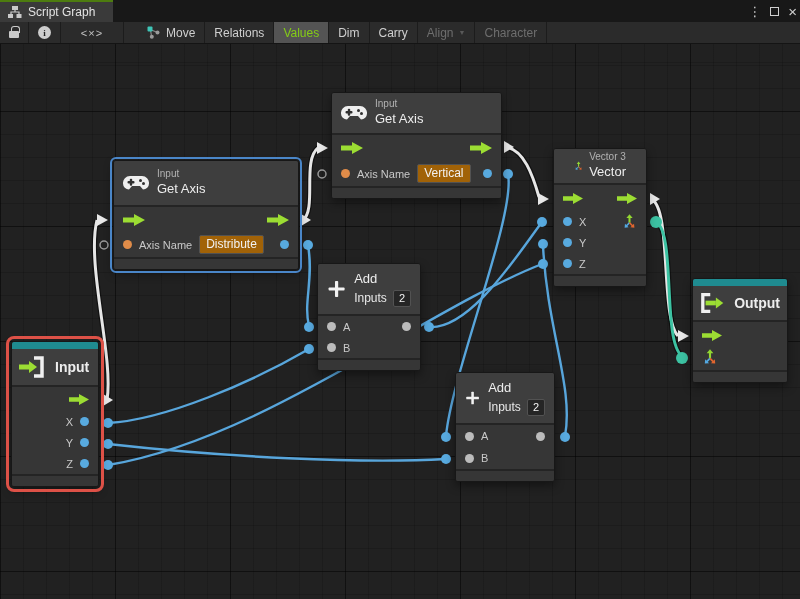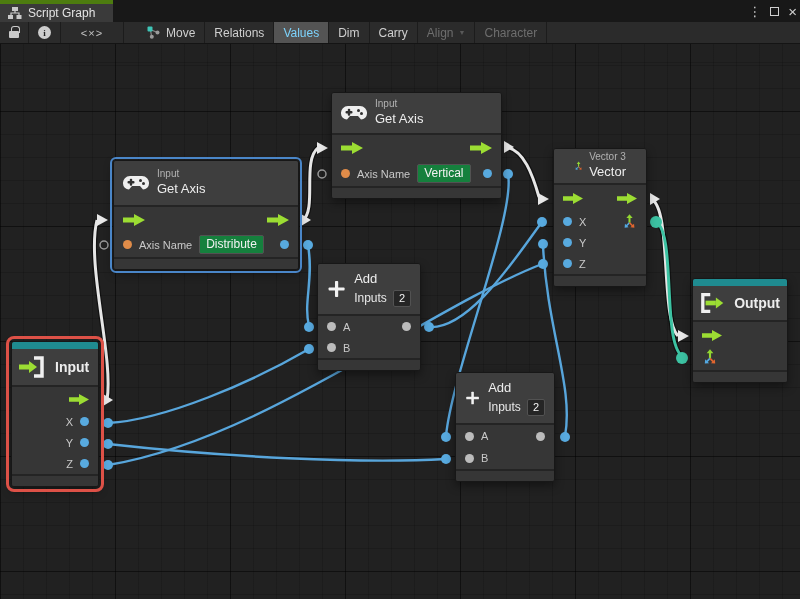--- a/index.html
+++ b/index.html
@@ -3,32 +3,32 @@
 <meta charset="utf-8">
 <style>
   * { margin:0; padding:0; box-sizing:border-box; }
   html,body { width:800px; height:599px; overflow:hidden; background:#111;
     font-family:"Liberation Sans", sans-serif; }
   .stage { position:absolute; inset:0; width:800px; height:599px; }
 
   
   .tabbar { position:absolute; left:0; top:0; width:800px; height:22px; background:#181818; }
   .tab { position:absolute; left:0; top:0; width:113px; height:22px; background:#3a3a3a;
-    border-top:4px solid #4d7c0f; display:flex; align-items:center; gap:6px; padding:0 8px;
+    border-top:2px solid #4d7c0f; display:flex; align-items:center; gap:6px; padding:0 8px;
     color:#e3e3e3; font-size:12px; }
   .winctrls { position:absolute; right:3px; top:0; height:22px; display:flex; align-items:center; gap:9px; }
   .winctrls .wi { color:#cfcfcf; font-size:13px; line-height:1; cursor:default; }
   .maxbox { width:9px; height:9px; border:1.5px solid #cfcfcf; }
 
   
   .toolbar { position:absolute; left:0; top:22px; width:800px; height:22px; background:#2b2b2b;
     border-bottom:1px solid #141414; display:flex; align-items:stretch; color:#cfcfcf; font-size:12px; }
   .titem { display:flex; align-items:center; padding:0 9px; white-space:nowrap; }
   .sep { width:1px; background:#1c1c1c; }
-  .titem.active { background:#545454; color:#7dd3fc; }
+  .titem.active { background:#545454; color:#84cc16; }
   .titem.dim { color:#6e6e6e; }
   .dd { font-size:7px; margin-left:5px; color:#8a8a8a; }
   .titem.dim .dd { color:#595959; }
   .lockicn { position:relative; width:10px; height:7px; background:#c9c9c9; border-radius:1px; margin-top:4px; }
   .lockicn:before { content:""; position:absolute; left:1.5px; top:-5px; width:7px; height:6px;
     border:1.5px solid #c9c9c9; border-bottom:none; border-radius:3px 3px 0 0; }
   .infoicn { width:13px; height:13px; border-radius:50%; background:#cdcdcd; color:#222;
     font-size:9px; font-weight:bold; display:flex; align-items:center; justify-content:center;
     font-family:"Liberation Serif", serif; }
   .codeicn { font-size:11px; color:#c5c5c5; letter-spacing:1px; }
@@ -53,21 +53,21 @@
   .hdr { background:#3e3e3e; border-bottom:2px solid #242424; border-radius:2px 2px 0 0;
     display:flex; align-items:center; gap:8px; padding:0 9px; }
   .col { display:flex; flex-direction:column; justify-content:center; }
   .sub { font-size:10px; color:#b2b2b2; line-height:1.25; }
   .ttl { font-size:13px; color:#ededed; line-height:1.3; }
   .ttl.big { font-size:14px;font-weight:bold; }
   .row { display:flex; align-items:center; gap:7px; padding:0 9px; font-size:11px; color:#c9c9c9; }
   .ftr { border-top:2px solid #242424; height:12px; background:#363636; border-radius:0 0 2px 2px; }
   .dot { width:9px; height:9px; border-radius:50%; flex:0 0 auto; }
   .dot.blue{ background:#58aadf; } .dot.orange{ background:#e08c49; } .dot.gray{ background:#bcbcbc; }
-  .fieldbox { background:#15803d; border:1px solid #525252; border-radius:2px; color:#f2f2f2;
+  .fieldbox { background:#a16207; border:1px solid #525252; border-radius:2px; color:#f2f2f2;
     font-size:12px; padding:1px 6px; line-height:1.3; }
   .numbox { background:#252525; border:1px solid #525252; border-radius:2px; color:#f2f2f2;
     font-size:11px; padding:0 5px; line-height:1.35; }
   .sel-blue { outline:2px solid #4a86c8; outline-offset:1px; }
   .sel-red  { outline:3px solid #dd5147; outline-offset:2px; }
   .strip { height:7px; background:#1f8b90; border-radius:2px 2px 0 0; }
   .inputs-line { display:flex; align-items:center; gap:6px; font-size:12px; color:#e8e8e8; }
 </style>
 </head>
 <body>

